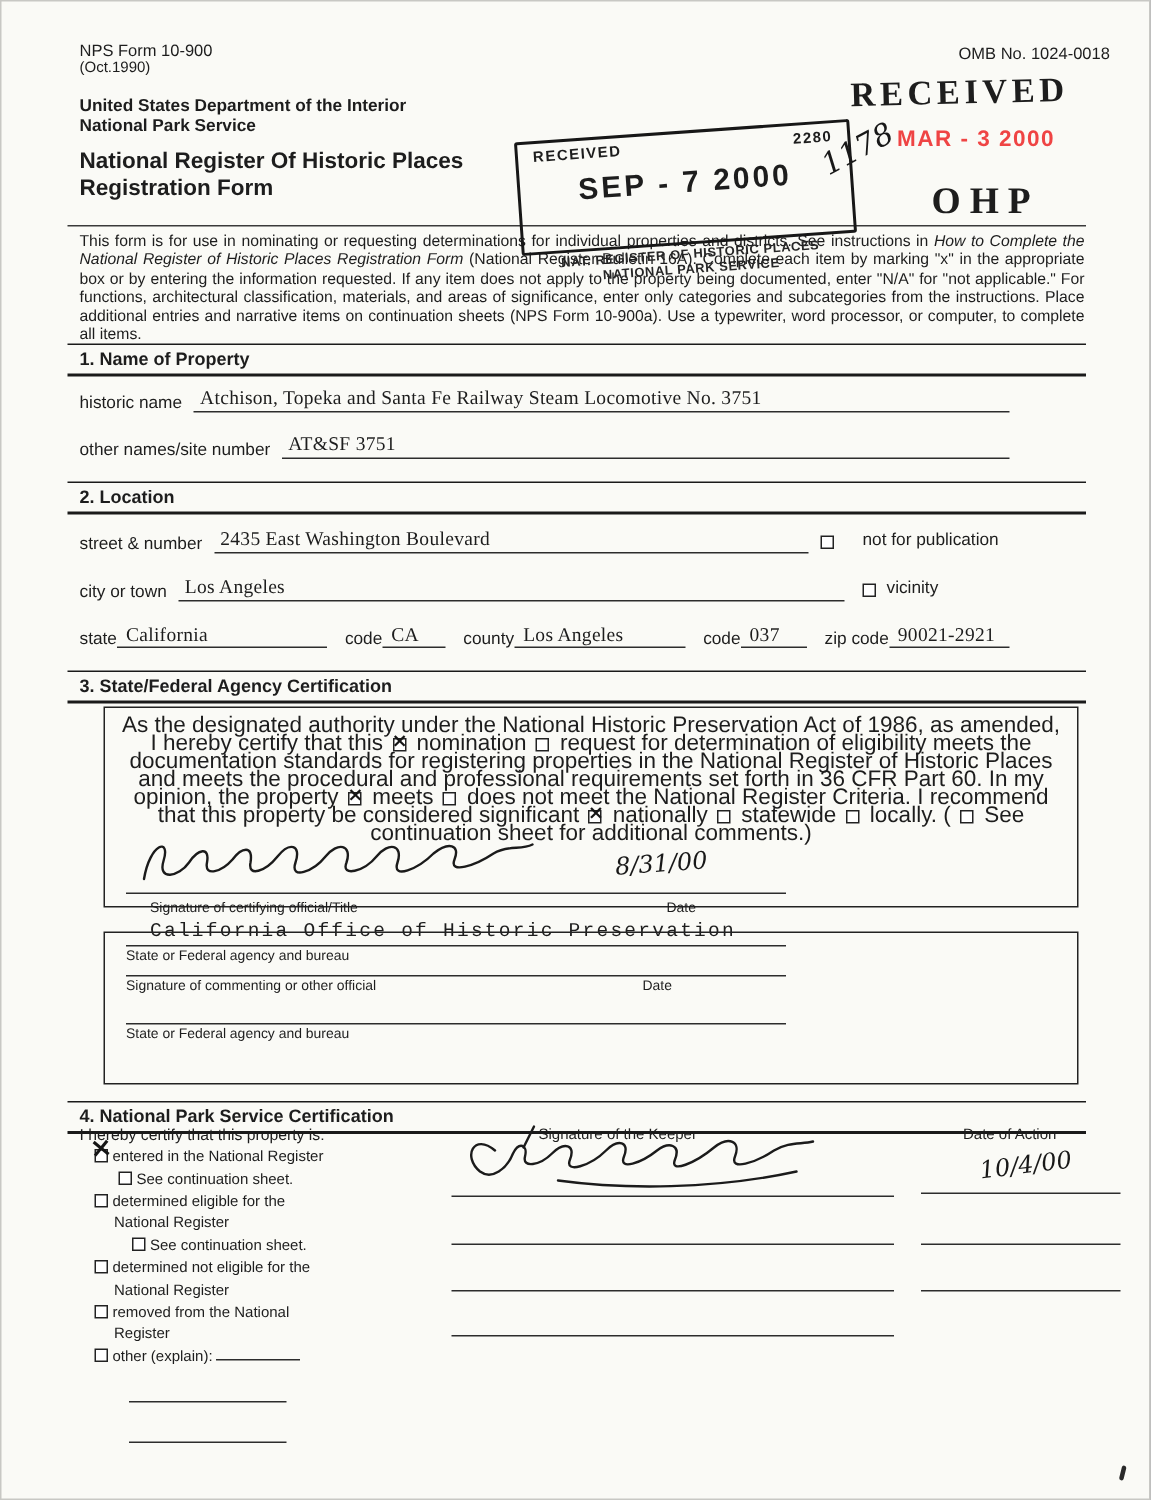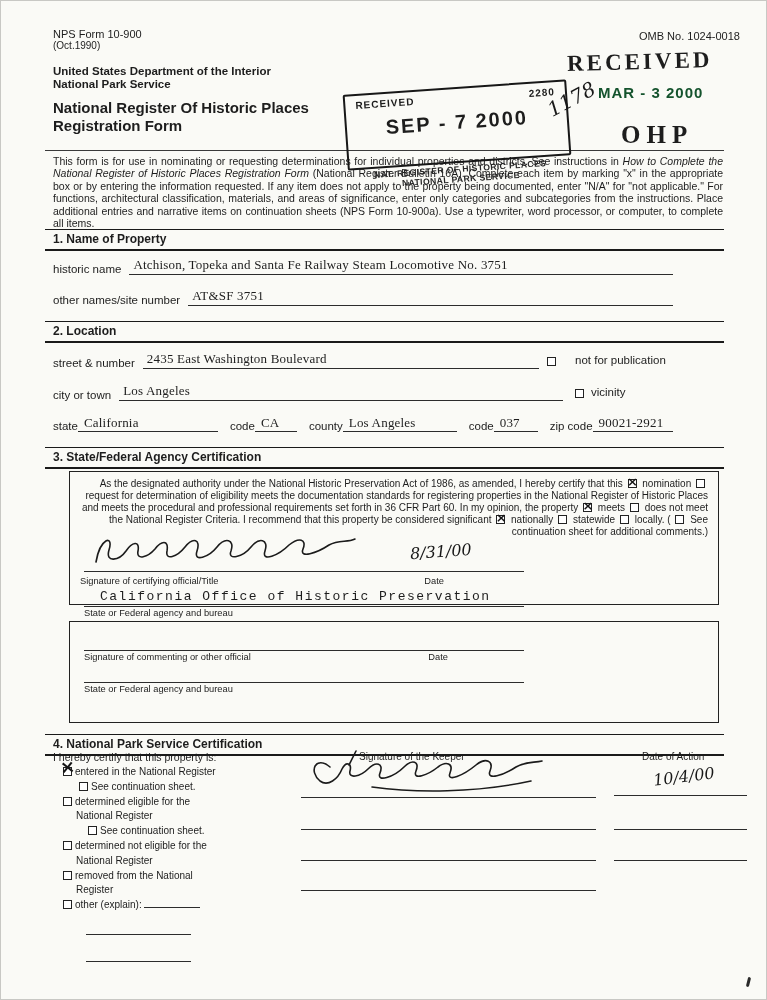--- a/index.html
+++ b/index.html
@@ -14,21 +14,21 @@
   .uline{border-bottom:1px solid #2c2c2c}
   .grow{flex:1;margin-left:8px;padding:0 4px 1px}
   .hand{font-family:"DejaVu Serif",serif;font-style:italic;color:#181818}
   .sechead{border-top:1.5px solid #1a1a1a;border-bottom:2px solid #1a1a1a;
            font-weight:bold;font-size:12px;padding:2px 8px 3px;background:transparent}
   .cb{display:inline-block;width:9px;height:9px;border:1px solid #222;background:#fff;
       vertical-align:-1px;position:relative;margin:0 3px 0 2px;flex:none}
   .cb.checked::after{content:"×";position:absolute;left:-1.5px;top:-4.5px;font-size:13px;
       font-weight:bold;color:#151515;font-family:"DejaVu Sans",sans-serif}
   .cb.bigx.checked::after{font-size:18px;top:-8px;left:-4px;transform:rotate(-6deg)}
-  .boxpara{font-size:10px;line-height:12px;text-align:right}
+  .boxpara{font-size:15px;line-height:12px;text-align:center}
   .cbox{position:absolute;border:1.5px solid #222;padding:6px 10px;background:transparent}
   .citem{white-space:nowrap}
   .ind1{padding-left:16px}
   .ind2{padding-left:25px}
   .cont{padding-left:15px}
   .rule{border-bottom:1px solid #3a3a3a;height:0}
   .stampbox{border:2.5px solid #171717;border-radius:2px;padding:4px 10px 6px;
             transform:rotate(-4deg);background:transparent}
   .stamprow{display:flex;justify-content:space-between;font-weight:bold;font-size:10px;letter-spacing:1px}
   .stampdate{text-align:center;font-weight:bold;font-size:20px;letter-spacing:2px;margin-top:7px;white-space:nowrap}
@@ -72,21 +72,21 @@
     </div>
     <div class="stampdate">SEP - 7 2000</div>
   </div>
   <div class="abs stampsub" style="left:352px;top:163px;width:215px">
     <div>NAT. REGISTER OF HISTORIC PLACES</div>
     <div>NATIONAL PARK SERVICE</div>
   </div>
 
   <div class="abs" style="left:566px;top:48px;font-family:'Liberation Serif',serif;font-weight:bold;font-size:23px;letter-spacing:3px;transform:rotate(-1.5deg)">RECEIVED</div>
   <div class="abs hand" style="left:545px;top:86px;font-size:20px;transform:rotate(-28deg)">1178</div>
-  <div class="abs" style="left:597px;top:83px;font-weight:bold;font-size:15px;letter-spacing:1px;color:#14532d">MAR - 3 2000</div>
+  <div class="abs" style="left:597px;top:83px;font-weight:bold;font-size:15px;letter-spacing:1px;color:#ef4444">MAR - 3 2000</div>
   <div class="abs" style="left:620px;top:120px;font-family:'Liberation Serif',serif;font-weight:bold;font-size:25px;letter-spacing:6px">OHP</div>
 
   <div class="abs sechead" style="left:44px;top:228px;width:679px">1.  Name of Property</div>
 
   <div class="frow abs" style="left:52px;top:256px;width:620px">
     <span class="lbl">historic name</span>
     <span class="val uline grow">Atchison, Topeka and Santa Fe Railway Steam Locomotive No. 3751</span>
   </div>
 
   <div class="frow abs" style="left:52px;top:287px;width:620px">
@@ -153,21 +153,21 @@
       <span>See continuation sheet for additional comments.)</span>
     </p>
 
     <div style="position:relative;height:38px">
       <svg class="sig" style="left:8px;top:-8px" width="300" height="44" viewBox="0 0 300 44">
         <path d="M8 32 C 12 8, 26 4, 21 20 C 17 33, 31 31, 38 21 C 44 12, 52 10, 50 21 C 48 31, 60 27, 67 19 C 73 11, 81 9, 79 21 C 77 31, 89 27, 97 17 C 105 7, 113 9, 109 21 C 105 33, 121 27, 129 17 C 137 7, 147 9, 143 21 C 139 31, 155 27, 163 17 C 171 7, 181 9, 177 21 C 173 33, 191 25, 201 15 C 211 7, 219 9, 215 19 C 211 29, 229 23, 241 15 C 251 9, 259 13, 267 9"></path>
       </svg>
       <span class="hand abs" style="left:330px;top:4px;font-size:16px;transform:rotate(-4deg)">8/31/00</span>
       <span class="abs uline" style="left:4px;top:33px;width:440px;display:block"></span>
     </div>
-    <div class="frow" style="width:444px;margin-left:0">
+    <div class="frow" style="width:444px;margin-left:20px">
       <span class="tiny">Signature of certifying official/Title</span>
       <span class="tiny" style="margin-left:auto;margin-right:80px">Date</span>
     </div>
     <div style="margin:3px 0 0 20px;font-family:'Liberation Mono',monospace;font-size:13px;letter-spacing:1.5px">California Office of Historic Preservation</div>
     <div class="uline" style="width:440px;margin-left:4px;margin-top:2px"></div>
     <div class="tiny" style="margin-left:4px;margin-top:1px">State or Federal agency and bureau</div>
   </div>
 
   <div class="cbox" style="left:68px;top:620px;width:650px;height:102px">
     <div class="uline" style="width:440px;margin-left:4px;margin-top:22px"></div>

